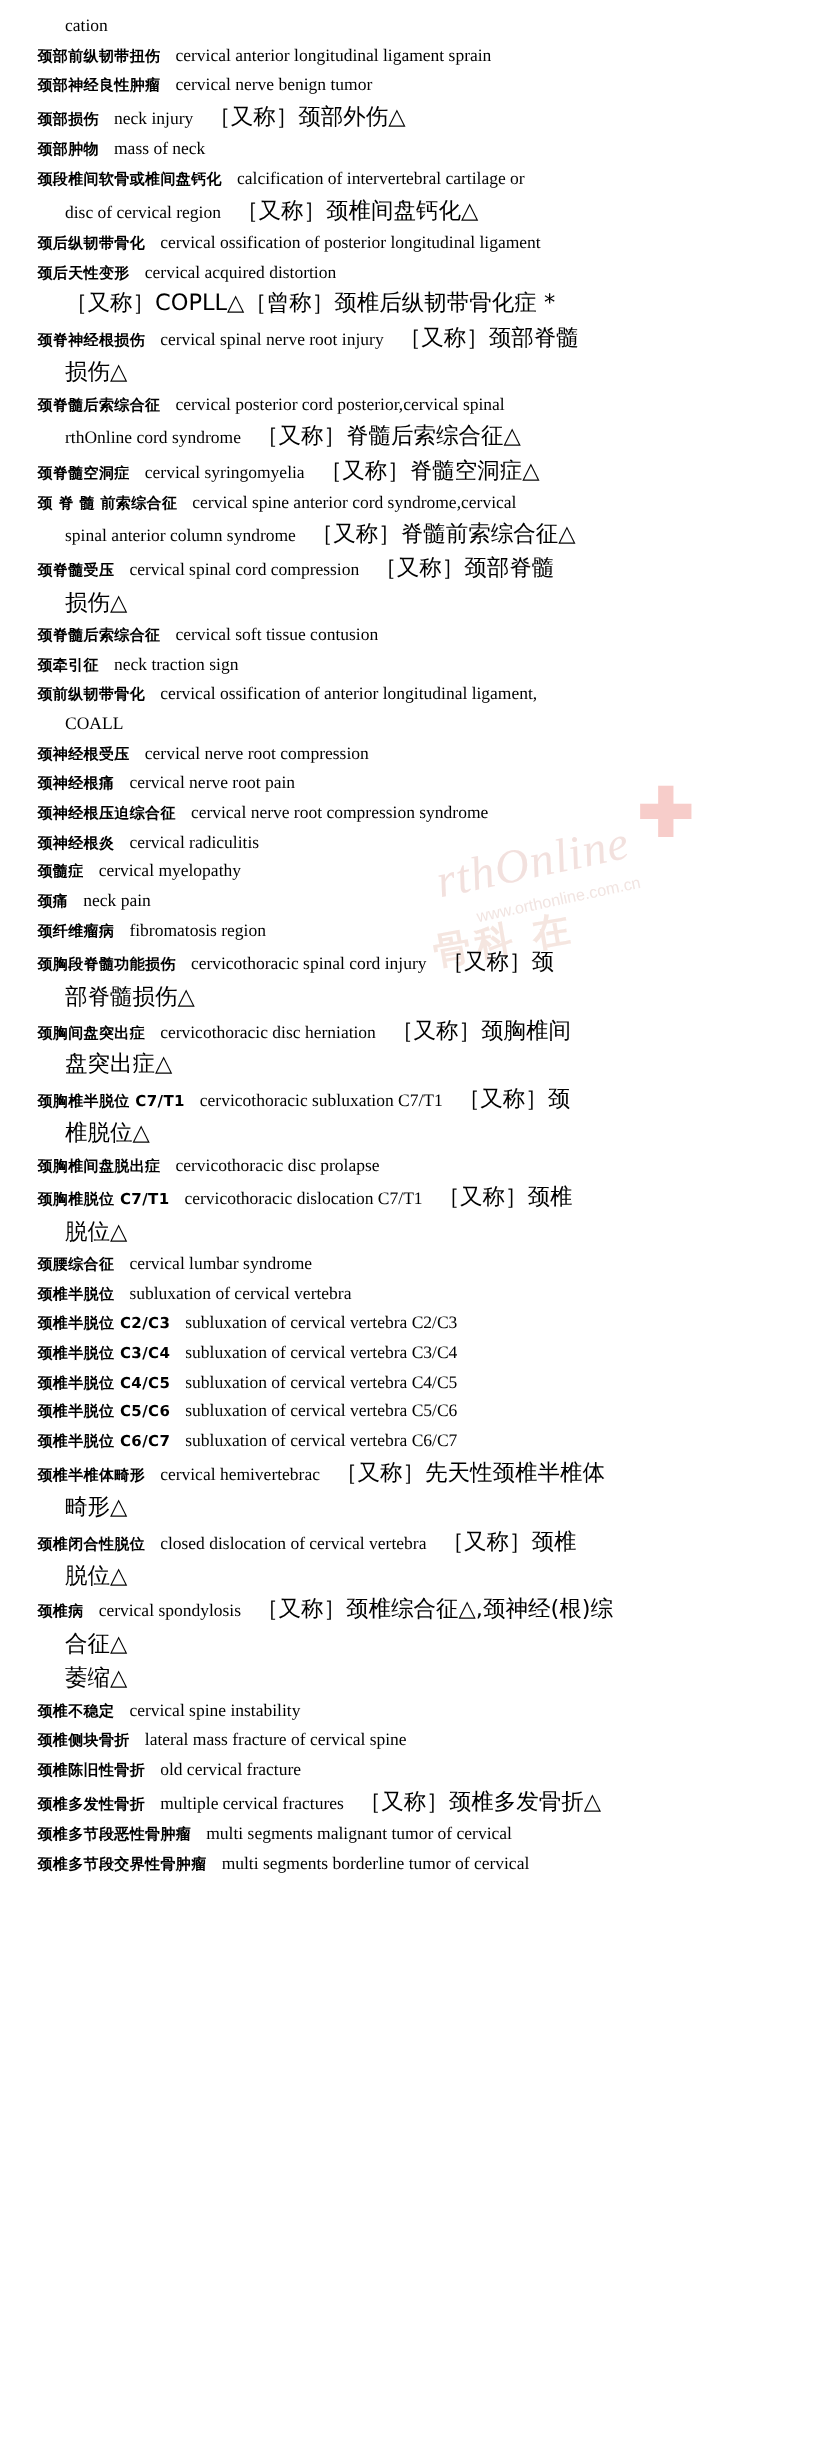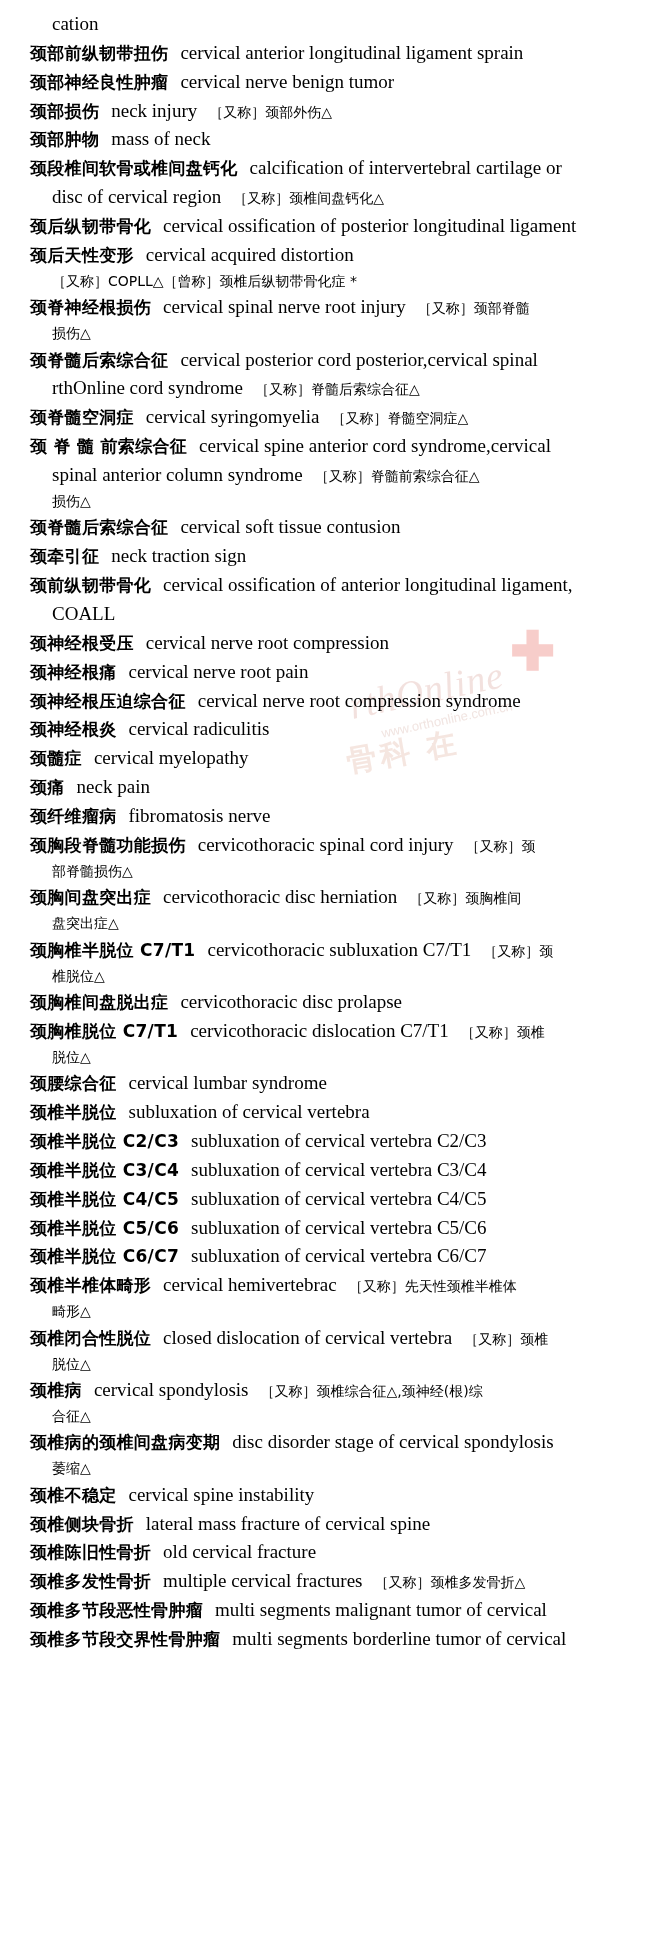--- a/index.html
+++ b/index.html
@@ -86,30 +86,30 @@
     text-indent: -22px;
   }
   .entry.cont {
     padding-left: 0;
     text-indent: 0;
     margin-left: 22px;
   }
   .term {
     font-family: "DejaVu Sans", "Liberation Sans", sans-serif;
     font-weight: bold;
-    font-size: 17px;
+    font-size: 12px;
     letter-spacing: 0.3px;
   }
   .en {
     font-family: "Liberation Serif", serif;
-    font-size: 19px;
+    font-size: 14px;
   }
   .alt {
     font-family: "DejaVu Sans", "Liberation Sans", sans-serif;
-    font-size: 14px;
+    font-size: 18px;
   }
   .sp {
     display: inline-block;
     width: 12px;
   }
 </style>
 </head>
 <body>
 
 <div class="watermark">
@@ -130,32 +130,33 @@
     <div class="entry"><span class="term">颈后纵韧带骨化</span><span class="sp"></span><span class="en">cervical ossification of posterior longitudinal ligament</span></div>
     <div class="entry"><span class="term">颈后天性变形</span><span class="sp"></span><span class="en">cervical acquired distortion</span></div>
     <div class="entry cont"><span class="alt">［又称］COPLL△［曾称］颈椎后纵韧带骨化症 *</span></div>
     <div class="entry"><span class="term">颈脊神经根损伤</span><span class="sp"></span><span class="en">cervical spinal nerve root injury</span><span class="sp"></span><span class="alt">［又称］颈部脊髓</span></div>
     <div class="entry cont"><span class="alt">损伤△</span></div>
     <div class="entry"><span class="term">颈脊髓后索综合征</span><span class="sp"></span><span class="en">cervical posterior cord posterior,cervical spinal</span></div>
     <div class="entry cont"><span class="en">rthOnline cord syndrome</span><span class="sp"></span><span class="alt">［又称］脊髓后索综合征△</span></div>
     <div class="entry"><span class="term">颈脊髓空洞症</span><span class="sp"></span><span class="en">cervical syringomyelia</span><span class="sp"></span><span class="alt">［又称］脊髓空洞症△</span></div>
     <div class="entry"><span class="term">颈 脊 髓 前索综合征</span><span class="sp"></span><span class="en">cervical spine anterior cord syndrome,cervical</span></div>
     <div class="entry cont"><span class="en">spinal anterior column syndrome</span><span class="sp"></span><span class="alt">［又称］脊髓前索综合征△</span></div>
+    <div class="entry"><span class="term">颈脊髓受压</span><span class="sp"></span><span class="en">cervical spinal cord compression</span><span class="sp"></span><span class="alt">［又称］颈部脊髓</span></div>
     <div class="entry cont"><span class="alt">损伤△</span></div>
     <div class="entry"><span class="term">颈脊髓后索综合征</span><span class="sp"></span><span class="en">cervical soft tissue contusion</span></div>
     <div class="entry"><span class="term">颈牵引征</span><span class="sp"></span><span class="en">neck traction sign</span></div>
     <div class="entry"><span class="term">颈前纵韧带骨化</span><span class="sp"></span><span class="en">cervical ossification of anterior longitudinal ligament,</span></div>
     <div class="entry cont"><span class="en">COALL</span></div>
     <div class="entry"><span class="term">颈神经根受压</span><span class="sp"></span><span class="en">cervical nerve root compression</span></div>
     <div class="entry"><span class="term">颈神经根痛</span><span class="sp"></span><span class="en">cervical nerve root pain</span></div>
     <div class="entry"><span class="term">颈神经根压迫综合征</span><span class="sp"></span><span class="en">cervical nerve root compression syndrome</span></div>
     <div class="entry"><span class="term">颈神经根炎</span><span class="sp"></span><span class="en">cervical radiculitis</span></div>
     <div class="entry"><span class="term">颈髓症</span><span class="sp"></span><span class="en">cervical myelopathy</span></div>
     <div class="entry"><span class="term">颈痛</span><span class="sp"></span><span class="en">neck pain</span></div>
-    <div class="entry"><span class="term">颈纤维瘤病</span><span class="sp"></span><span class="en">fibromatosis nerve</span></div>
+    <div class="entry"><span class="term">颈纤维瘤病</span><span class="sp"></span><span class="en">fibromatosis region</span></div>
     <div class="entry"><span class="term">颈胸段脊髓功能损伤</span><span class="sp"></span><span class="en">cervicothoracic spinal cord injury</span><span class="sp"></span><span class="alt">［又称］颈</span></div>
     <div class="entry cont"><span class="alt">部脊髓损伤△</span></div>
     <div class="entry"><span class="term">颈胸间盘突出症</span><span class="sp"></span><span class="en">cervicothoracic disc herniation</span><span class="sp"></span><span class="alt">［又称］颈胸椎间</span></div>
     <div class="entry cont"><span class="alt">盘突出症△</span></div>
     <div class="entry"><span class="term">颈胸椎半脱位 C7/T1</span><span class="sp"></span><span class="en">cervicothoracic subluxation C7/T1</span><span class="sp"></span><span class="alt">［又称］颈</span></div>
     <div class="entry cont"><span class="alt">椎脱位△</span></div>
     <div class="entry"><span class="term">颈胸椎间盘脱出症</span><span class="sp"></span><span class="en">cervicothoracic disc prolapse</span></div>
     <div class="entry"><span class="term">颈胸椎脱位 C7/T1</span><span class="sp"></span><span class="en">cervicothoracic dislocation C7/T1</span><span class="sp"></span><span class="alt">［又称］颈椎</span></div>
     <div class="entry cont"><span class="alt">脱位△</span></div>
     <div class="entry"><span class="term">颈腰综合征</span><span class="sp"></span><span class="en">cervical lumbar syndrome</span></div>
@@ -164,21 +165,20 @@
     <div class="entry"><span class="term">颈椎半脱位 C3/C4</span><span class="sp"></span><span class="en">subluxation of cervical vertebra C3/C4</span></div>
     <div class="entry"><span class="term">颈椎半脱位 C4/C5</span><span class="sp"></span><span class="en">subluxation of cervical vertebra C4/C5</span></div>
     <div class="entry"><span class="term">颈椎半脱位 C5/C6</span><span class="sp"></span><span class="en">subluxation of cervical vertebra C5/C6</span></div>
     <div class="entry"><span class="term">颈椎半脱位 C6/C7</span><span class="sp"></span><span class="en">subluxation of cervical vertebra C6/C7</span></div>
     <div class="entry"><span class="term">颈椎半椎体畸形</span><span class="sp"></span><span class="en">cervical hemivertebrac</span><span class="sp"></span><span class="alt">［又称］先天性颈椎半椎体</span></div>
     <div class="entry cont"><span class="alt">畸形△</span></div>
     <div class="entry"><span class="term">颈椎闭合性脱位</span><span class="sp"></span><span class="en">closed dislocation of cervical vertebra</span><span class="sp"></span><span class="alt">［又称］颈椎</span></div>
     <div class="entry cont"><span class="alt">脱位△</span></div>
     <div class="entry"><span class="term">颈椎病</span><span class="sp"></span><span class="en">cervical spondylosis</span><span class="sp"></span><span class="alt">［又称］颈椎综合征△,颈神经(根)综</span></div>
     <div class="entry cont"><span class="alt">合征△</span></div>
-    <div class="entry"><span class="term">颈椎病的颈椎间盘病变期</span><span class="sp"></span><span class="en">disc disorder stage of cervical spondylosis</span></div>
     <div class="entry cont"><span class="alt">萎缩△</span></div>
     <div class="entry"><span class="term">颈椎不稳定</span><span class="sp"></span><span class="en">cervical spine instability</span></div>
     <div class="entry"><span class="term">颈椎侧块骨折</span><span class="sp"></span><span class="en">lateral mass fracture of cervical spine</span></div>
     <div class="entry"><span class="term">颈椎陈旧性骨折</span><span class="sp"></span><span class="en">old cervical fracture</span></div>
     <div class="entry"><span class="term">颈椎多发性骨折</span><span class="sp"></span><span class="en">multiple cervical fractures</span><span class="sp"></span><span class="alt">［又称］颈椎多发骨折△</span></div>
     <div class="entry"><span class="term">颈椎多节段恶性骨肿瘤</span><span class="sp"></span><span class="en">multi segments malignant tumor of cervical</span></div>
     <div class="entry"><span class="term">颈椎多节段交界性骨肿瘤</span><span class="sp"></span><span class="en">multi segments borderline tumor of cervical</span></div>
   </div>
 
 </body></html>

